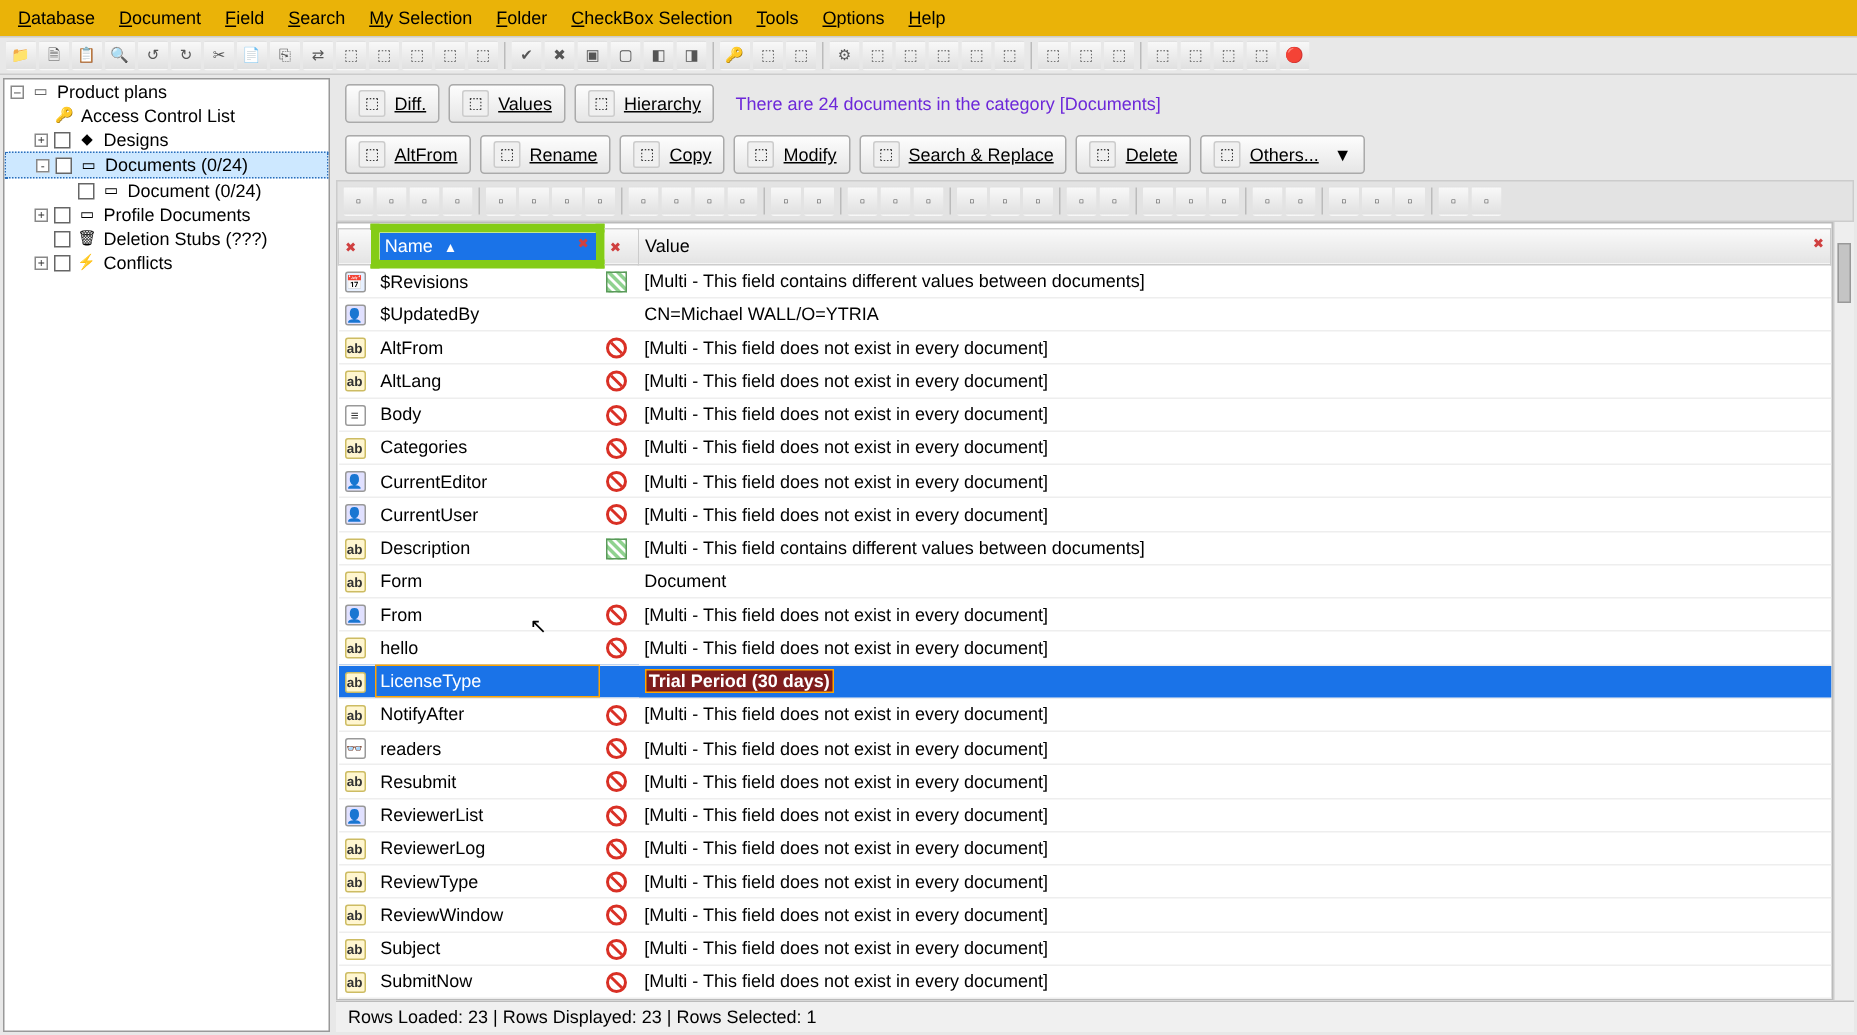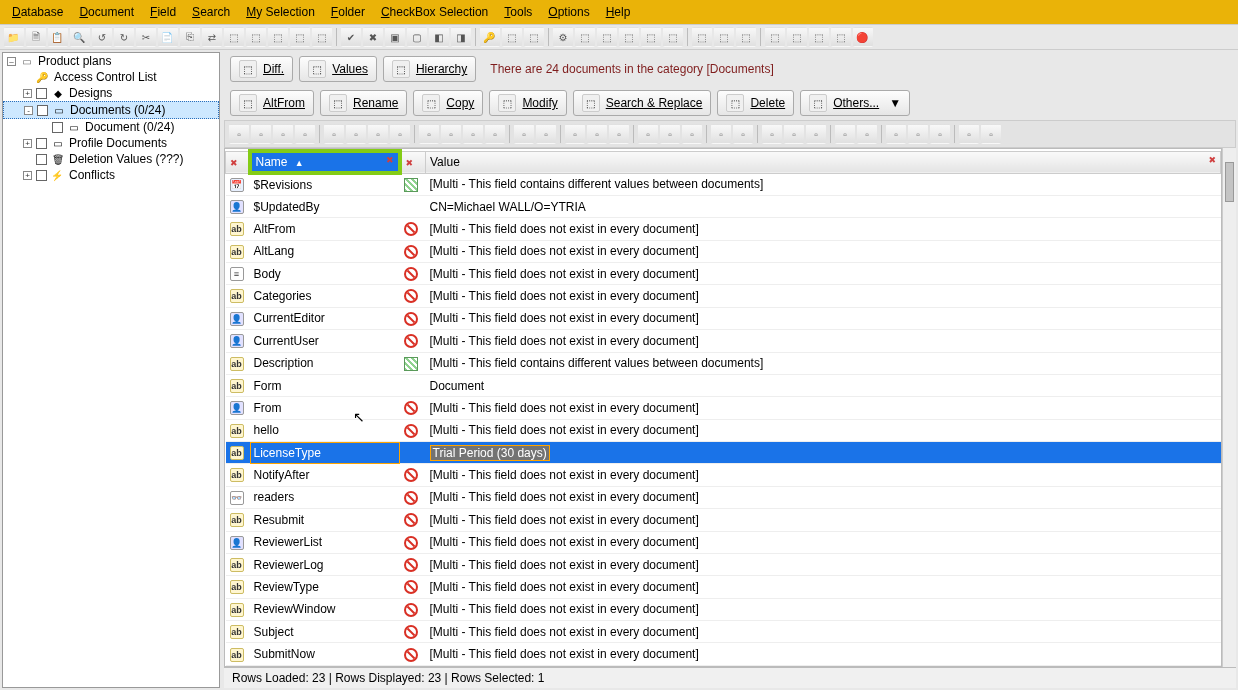--- a/index.html
+++ b/index.html
@@ -126,21 +126,21 @@
     cursor: pointer;
     height: 26px;
   }
   .big-btn .icon {
     width: 18px; height: 18px;
     display:inline-flex; align-items:center; justify-content:center;
     background:#f0f0f0; border:1px solid #ccc; border-radius:2px;
     font-size:10px;
   }
   .big-btn .label { text-decoration: underline; }
-  .info-text { padding-left: 8px; color: #7f1d1d; }
+  .info-text { padding-left: 8px; color: #6d28d9; }
   .small-toolbar {
     display:flex; gap:2px; padding:3px 4px; background:#e3e3e3; border:1px solid #ccc; align-items:center; overflow:hidden;
   }
   .grouping-bar {
     padding: 6px 8px;
     background: #e8e8e8;
     color: #555;
     border-bottom: 1px solid #ccc;
     display:flex;
     justify-content:space-between;
@@ -167,21 +167,21 @@
     border:1px solid #ccc;
     text-align:left;
     font-weight:normal;
     padding:2px 4px;
     font-size:12px;
     height:20px;
   }
   .grid-table th.name-col {
     background:#1a73e8;
     color:#fff;
-    border:4px solid #84cc16;
+    border:6px solid #84cc16;
   }
   .grid-table td {
     border-bottom:1px solid #eee;
     padding:1px 4px;
     height:20px;
     vertical-align:middle;
     white-space:nowrap;
   }
   .grid-table tr.sel td {
     background:#1a73e8;
@@ -189,22 +189,23 @@
   }
   .grid-table tr.sel td.name-cell {
     outline:1px solid orange;
     outline-offset:-1px;
   }
   .grid-table tr.sel td.value-cell {
     position:relative;
   }
   .grid-table tr.sel td.value-cell .value-text {
     display:inline-block;
-    background:#737373;
+    background:#7f1d1d;
     color:#fff;
+    font-weight:bold;
   }
   .type-icon {
     width:14px;height:14px;display:inline-flex;align-items:center;justify-content:center;
     font-size:9px;font-weight:bold;border:1px solid #999;border-radius:2px;
     vertical-align:middle; margin-right:2px;
   }
   .ti-ab{background:#fff6d0;color:#333;border-color:#cdbc63;}
   .ti-date{background:#e7f0ff;color:#333;}
   .ti-person{background:#e1e1ff;color:#444;}
   .ti-body{background:#fff;color:#333;}
@@ -342,21 +343,21 @@
         <div class="tree-row" style="padding-left: 20px;">
           <span class="tree-expand">+</span>
           <span class="tree-checkbox"></span>
           <span class="tree-icon">▭</span>
           <span>Profile Documents</span>
         </div>
         <div class="tree-row" style="padding-left: 20px;">
           <span class="tree-spacer"></span>
           <span class="tree-checkbox"></span>
           <span class="tree-icon">🗑</span>
-          <span>Deletion Values   (???)</span>
+          <span>Deletion Stubs   (???)</span>
         </div>
         <div class="tree-row" style="padding-left: 20px;">
           <span class="tree-expand">+</span>
           <span class="tree-checkbox"></span>
           <span class="tree-icon">⚡</span>
           <span>Conflicts</span>
         </div>
       </div>
   </div>
 

